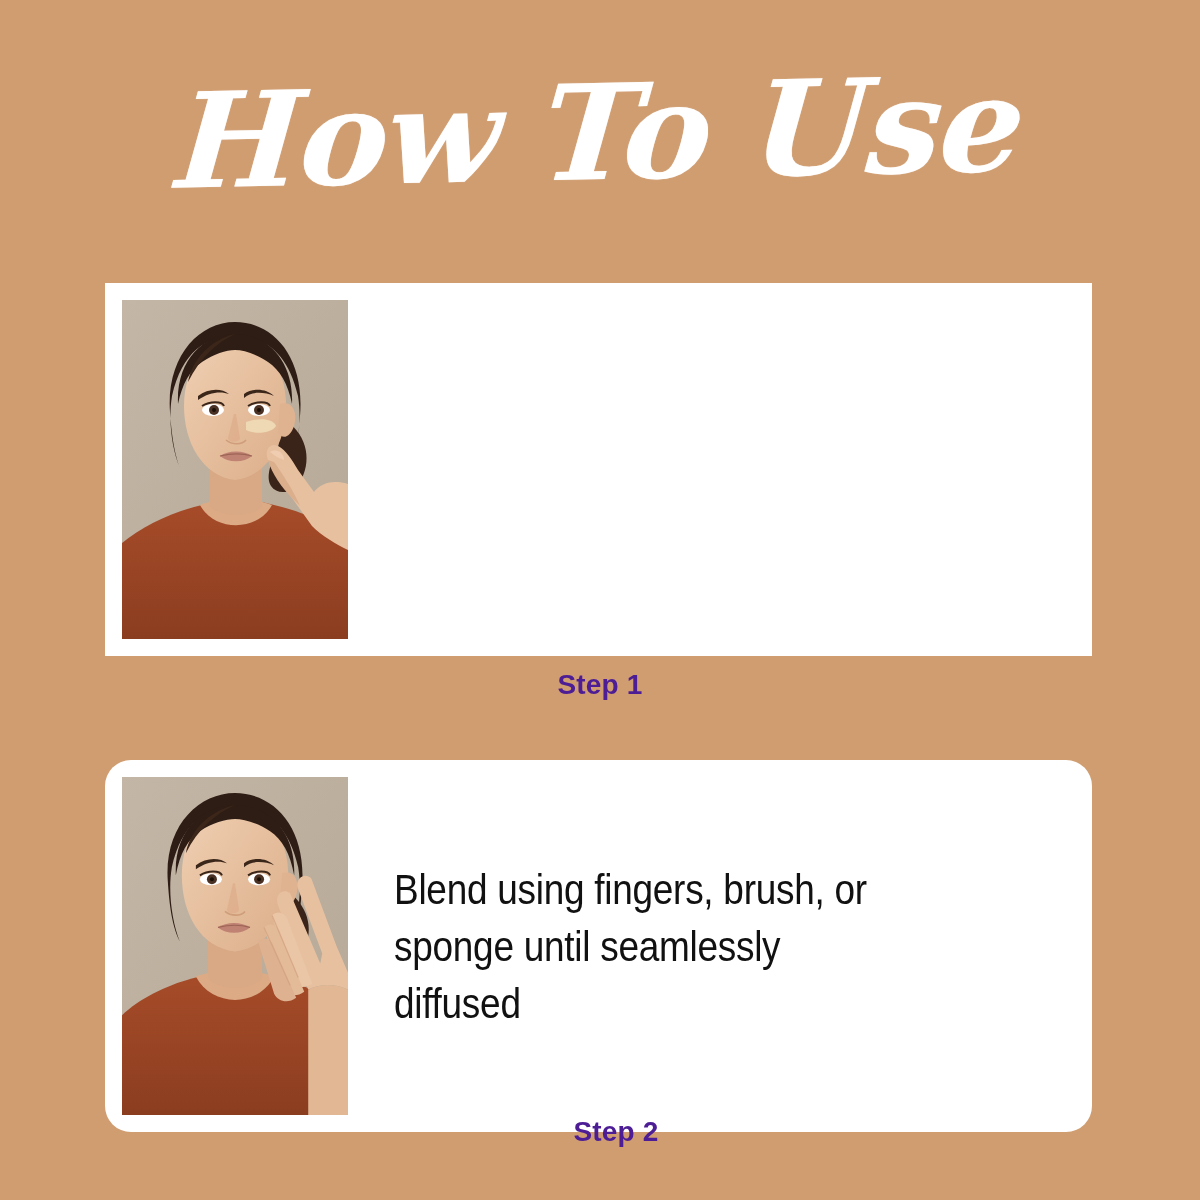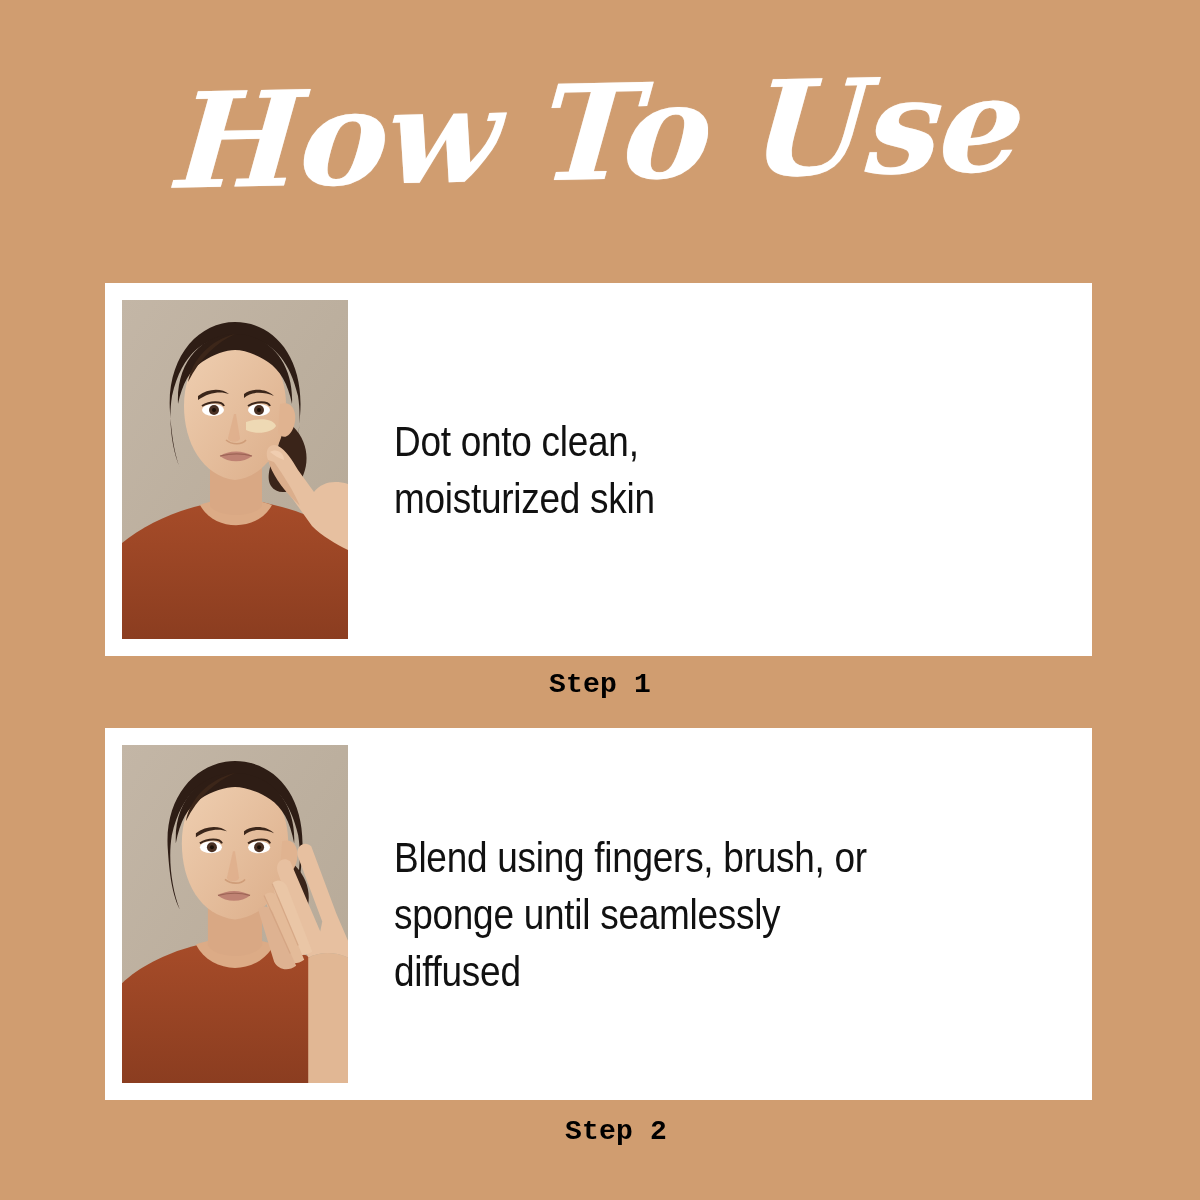--- a/index.html
+++ b/index.html
@@ -49,21 +49,21 @@
     position: absolute;
     left: 105px;
     width: 987px;
     background: #ffffff;
     display: flex;
     align-items: stretch;
     box-sizing: border-box;
     padding: 17px;
   }
   #step-card-1 { top: 283px; height: 373px; }
-  #step-card-2 { top: 728px; height: 372px; }
+  #step-card-2 { top: 760px; height: 372px; border-radius: 26px; }
 
   .step-photo {
     width: 226px;
     flex: 0 0 226px;
     position: relative;
     overflow: hidden;
     background: #bdb0a0;
   }
   .step-photo svg { display: block; width: 100%; height: 100%; }
 
@@ -84,24 +84,24 @@
     transform: scaleX(0.88);
     transform-origin: left center;
   }
 
   
   .step-label {
     position: absolute;
     left: 0;
     width: 1200px;
     text-align: center;
-    font-family: Liberation Mono, monospace;
+    font-family: Liberation Sans, sans-serif;
     font-weight: bold;
     font-size: 28px;
-    color: #000000;
+    color: #4c1d95;
     letter-spacing: 0.2px;
   }
   #step-label-1 { top: 669px; }
   #step-label-2 { top: 1116px; margin-left: 16px; }
 </style>
 </head>
 <body>
 
 <div id="poster">
 
@@ -172,23 +172,20 @@
         <path d="M124 122 C138 117 152 119 154 126 C150 133 134 135 124 130 Z" fill="#eed9b4"></path>
 
         <path d="M226 339 L226 250 C214 244 200 236 190 226 L170 198 C162 188 152 176 146 160
                  C142 150 148 142 156 146 C164 150 170 160 176 170 L192 192
                  C200 182 212 180 226 184 L226 339 Z" fill="#e7c0a0"></path>
         <path d="M146 160 C150 174 160 188 170 198 L178 206 C172 192 162 176 152 162 Z" fill="#dbae8c"></path>
         <path d="M148 152 C154 148 162 152 162 160 C156 158 152 155 148 152 Z" fill="#f0cdb0"></path>
       </svg>
     </div>
 
-    <div class="step-text-wrap">
-      <div class="step-text"><span>Dot onto clean,</span><br><span>moisturized skin</span></div>
-    </div>
   </div>
 
   <div class="step-label" id="step-label-1">Step 1</div>
 
   <div class="step-card" id="step-card-2">
 
     <div class="step-photo">
       <svg viewBox="0 0 226 337" preserveAspectRatio="xMidYMid slice" aria-hidden="true">
         <defs>
           <linearGradient id="bg2" x1="0" y1="0" x2="1" y2="1">

